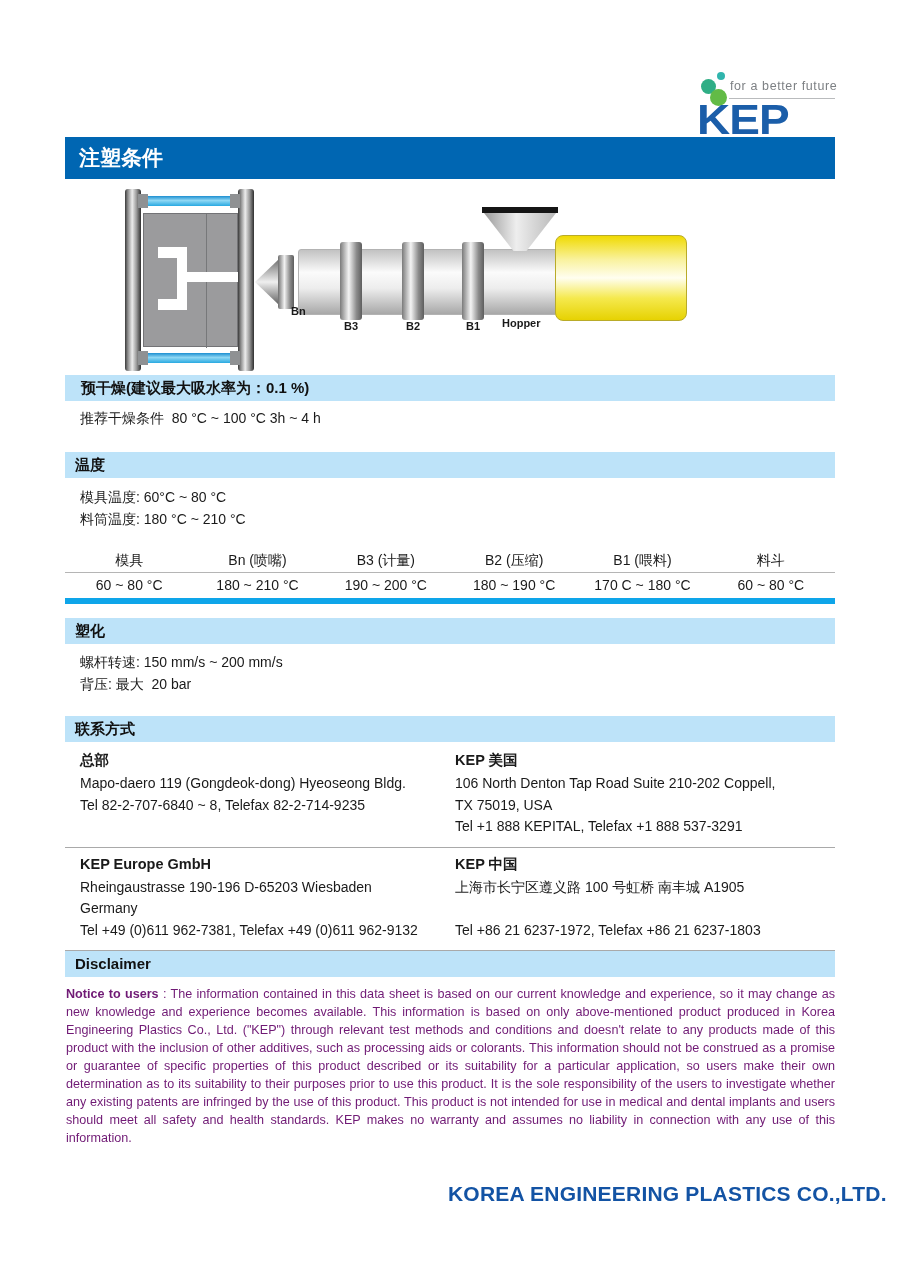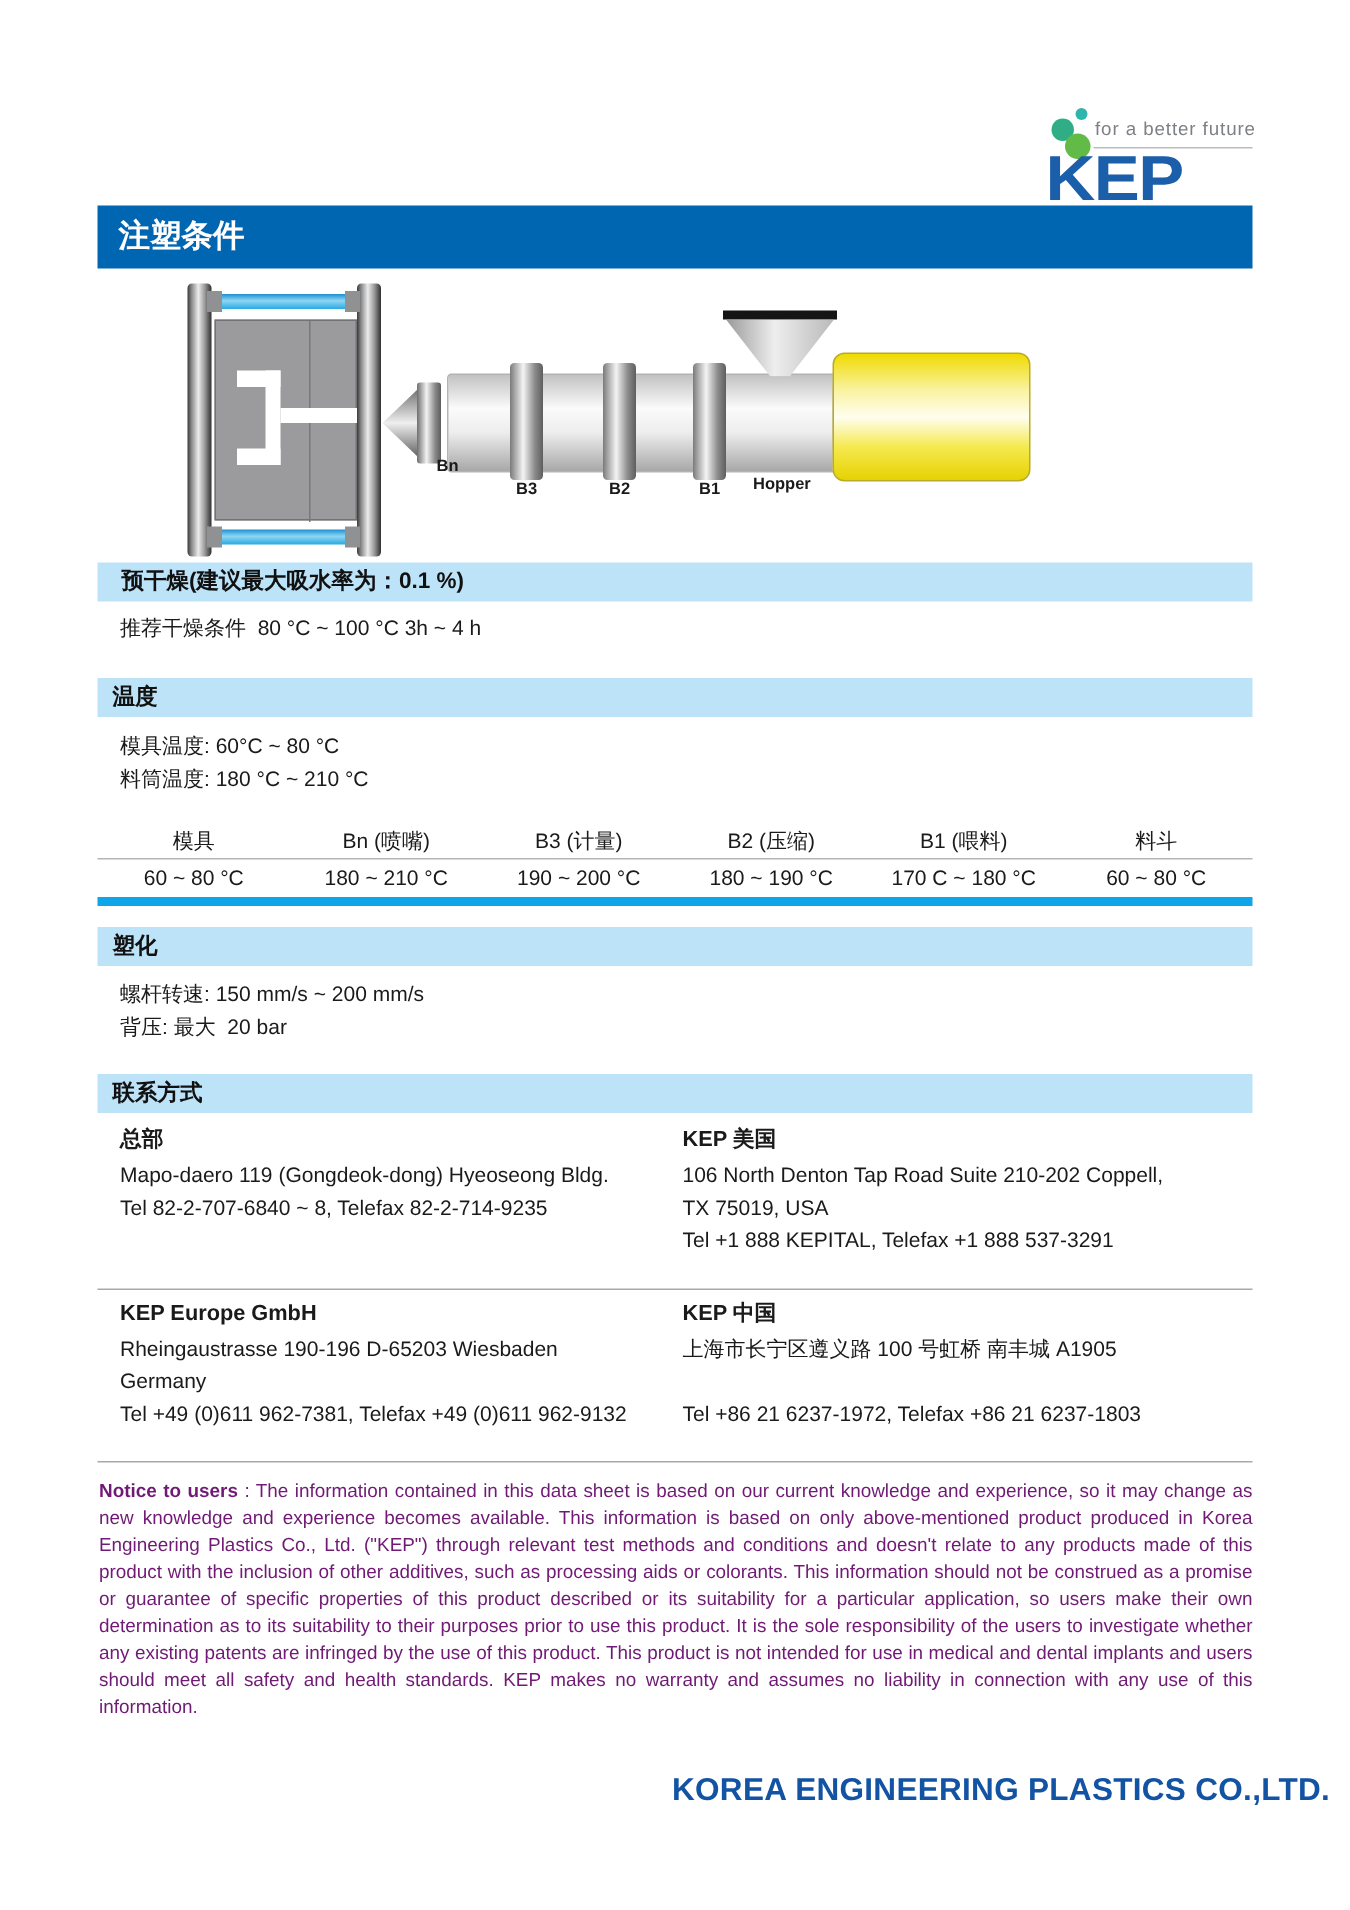--- a/index.html
+++ b/index.html
@@ -51,21 +51,21 @@
   
   .tbl { position:absolute; left:65px; top:549px; width:770px; font-size:14px; }
   .tr { display:flex; }
   .td { flex:1; text-align:center; line-height:23px; }
   .tr.head { border-bottom:1px solid #b5b5b5; }
   .tr.data { border-bottom:6px solid #0ea5e9; }
   .tr.data .td { line-height:25px; }
 
   
   .contacts { position:absolute; left:65px; top:744px; width:770px; }
-  .c-row { display:grid; grid-template-columns:390px 1fr; padding:5px 0 21px 0; border-bottom:1px solid #a9a9a9; }
+  .c-row { display:grid; grid-template-columns:390px 1fr; padding:5px 0 9px 0; border-bottom:1px solid #a9a9a9; }
   .c-entry.left { padding-left:15px; }
   .c-title { font-weight:bold; font-size:14.5px; line-height:23px; margin-bottom:1px; }
   .c-line { font-size:14px; line-height:21.5px; min-height:21.5px; }
 
   
   .disc-text { position:absolute; left:66px; top:985px; width:769px; font-size:12.6px; line-height:18px;
                text-align:justify; color:#701a75; }
   .disc-text b { font-weight:bold; }
 
   
@@ -176,19 +176,20 @@
       </div>
       <div class="c-entry">
         <div class="c-title">KEP 中国</div>
         <div class="c-line">上海市长宁区遵义路 100 号虹桥 南丰城 A1905</div>
         <div class="c-line"></div>
         <div class="c-line">Tel +86 21 6237-1972, Telefax +86 21 6237-1803</div>
       </div>
     </div>
   </div>
 
+  <div class="section-bar" style="top:951px;">Disclaimer</div>
   <div class="disc-text">
     <b>Notice to users</b><span> : The information contained in this data sheet is based on our current knowledge and experience, so it may change as new knowledge and experience becomes available. This information is based on only above-mentioned product produced in Korea Engineering Plastics Co., Ltd. ("KEP") through relevant test methods and conditions and doesn't relate to any products made of this product with the inclusion of other additives, such as processing aids or colorants. This information should not be construed as a promise or guarantee of specific properties of this product described or its suitability for a particular application, so users make their own determination as to its suitability to their purposes prior to use this product. It is the sole responsibility of the users to investigate whether any existing patents are infringed by the use of this product. This product is not intended for use in medical and dental implants and users should meet all safety and health standards. KEP makes no warranty and assumes no liability in connection with any use of this information.</span>
   </div>
 
   <div class="footer">KOREA ENGINEERING PLASTICS CO.,LTD.</div>
 
 </div>
 
 </body></html>

